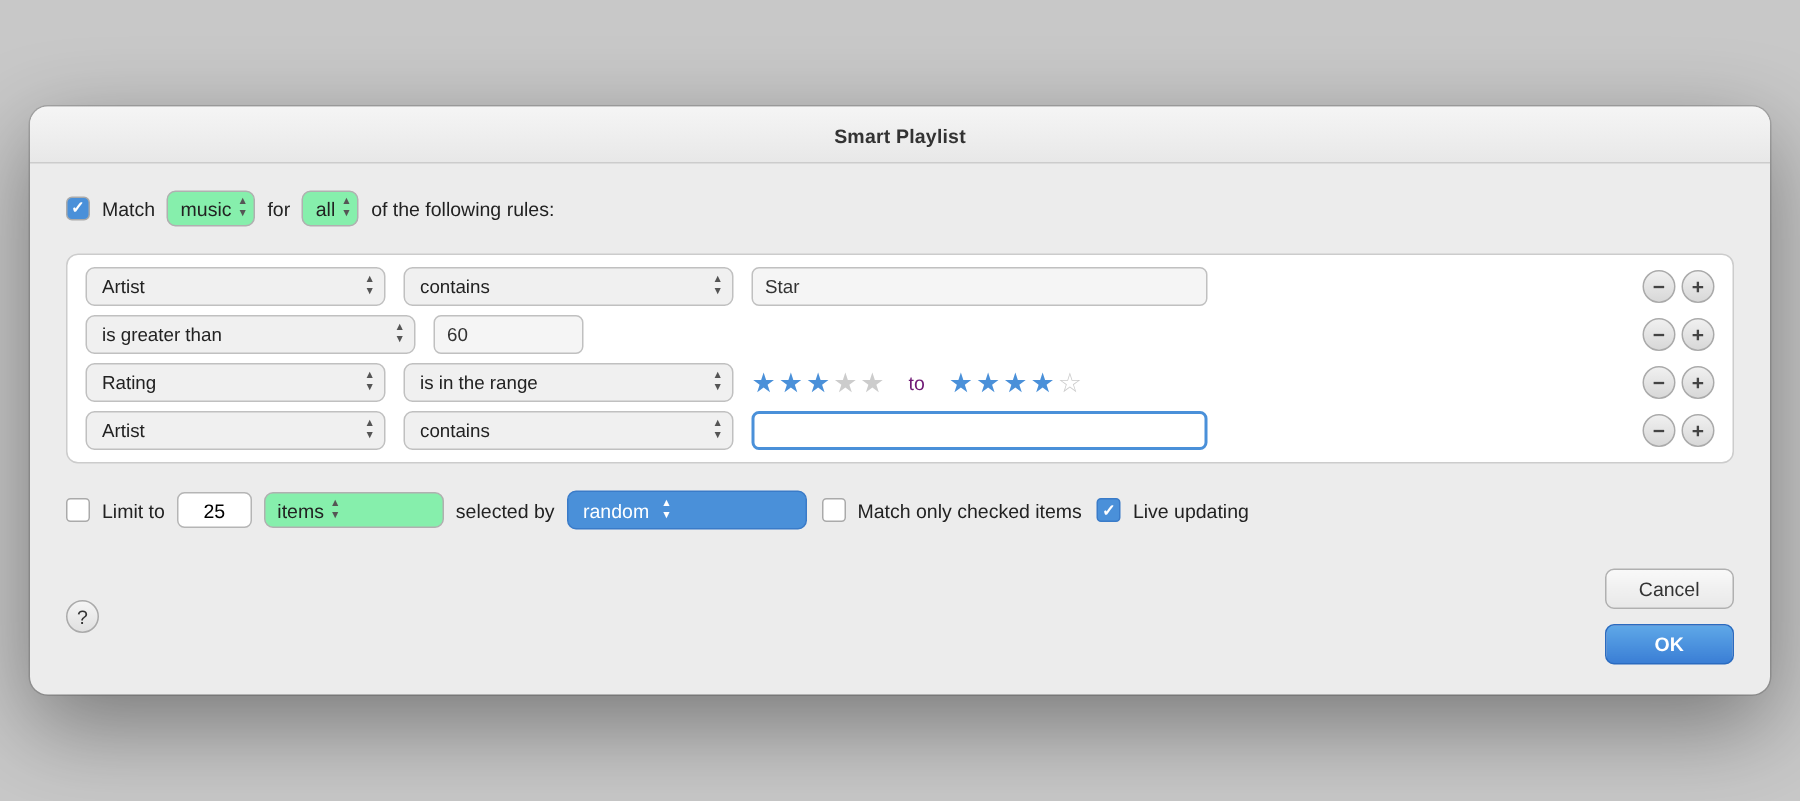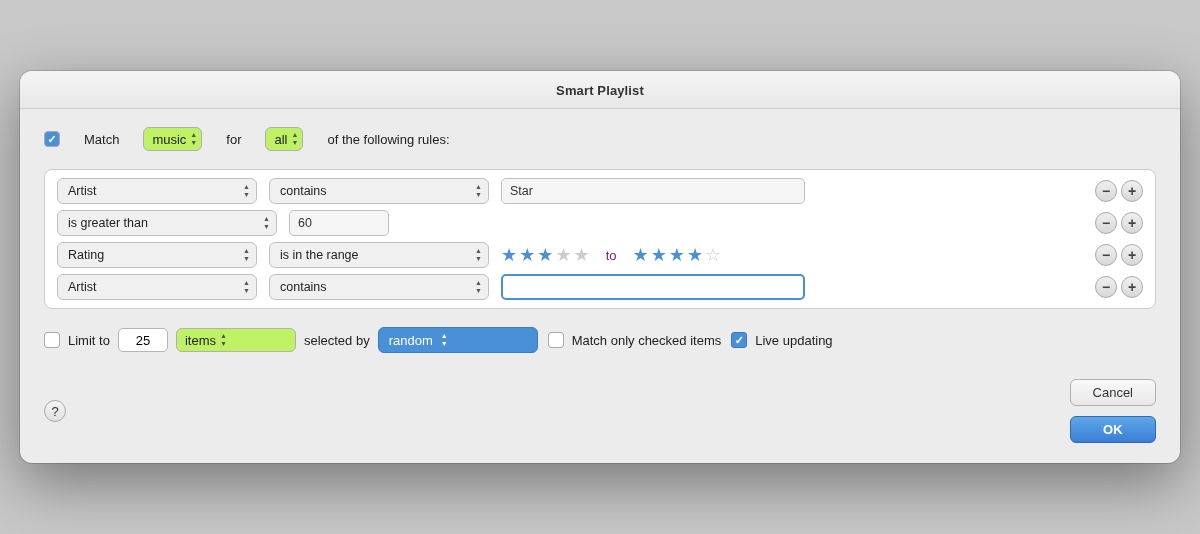--- a/index.html
+++ b/index.html
@@ -33,21 +33,21 @@
       letter-spacing: 0.01em;
     }
 
     .content {
       padding: 18px 24px 20px;
     }
 
     .match-row {
       display: flex;
       align-items: center;
-      gap: 24px;
+      gap: 8px;
       margin-bottom: 18px;
       font-size: 13px;
       color: #222;
     }
 
     .checkbox {
       width: 16px;
       height: 16px;
       border-radius: 4px;
       border: 1px solid #aaa;
@@ -62,21 +62,21 @@
       content: '✓';
       color: white;
       font-size: 11px;
       font-weight: bold;
       line-height: 1;
     }
 
     .select-box {
       display: flex;
       align-items: center;
-      background: #bef264;
+      background: #86efac;
       border: 1px solid #b0b0b0;
       border-radius: 6px;
       padding: 2px 4px 2px 8px;
       font-size: 13px;
       color: #222;
       cursor: pointer;
       height: 24px;
     }
 
     .select-box .arrows {

